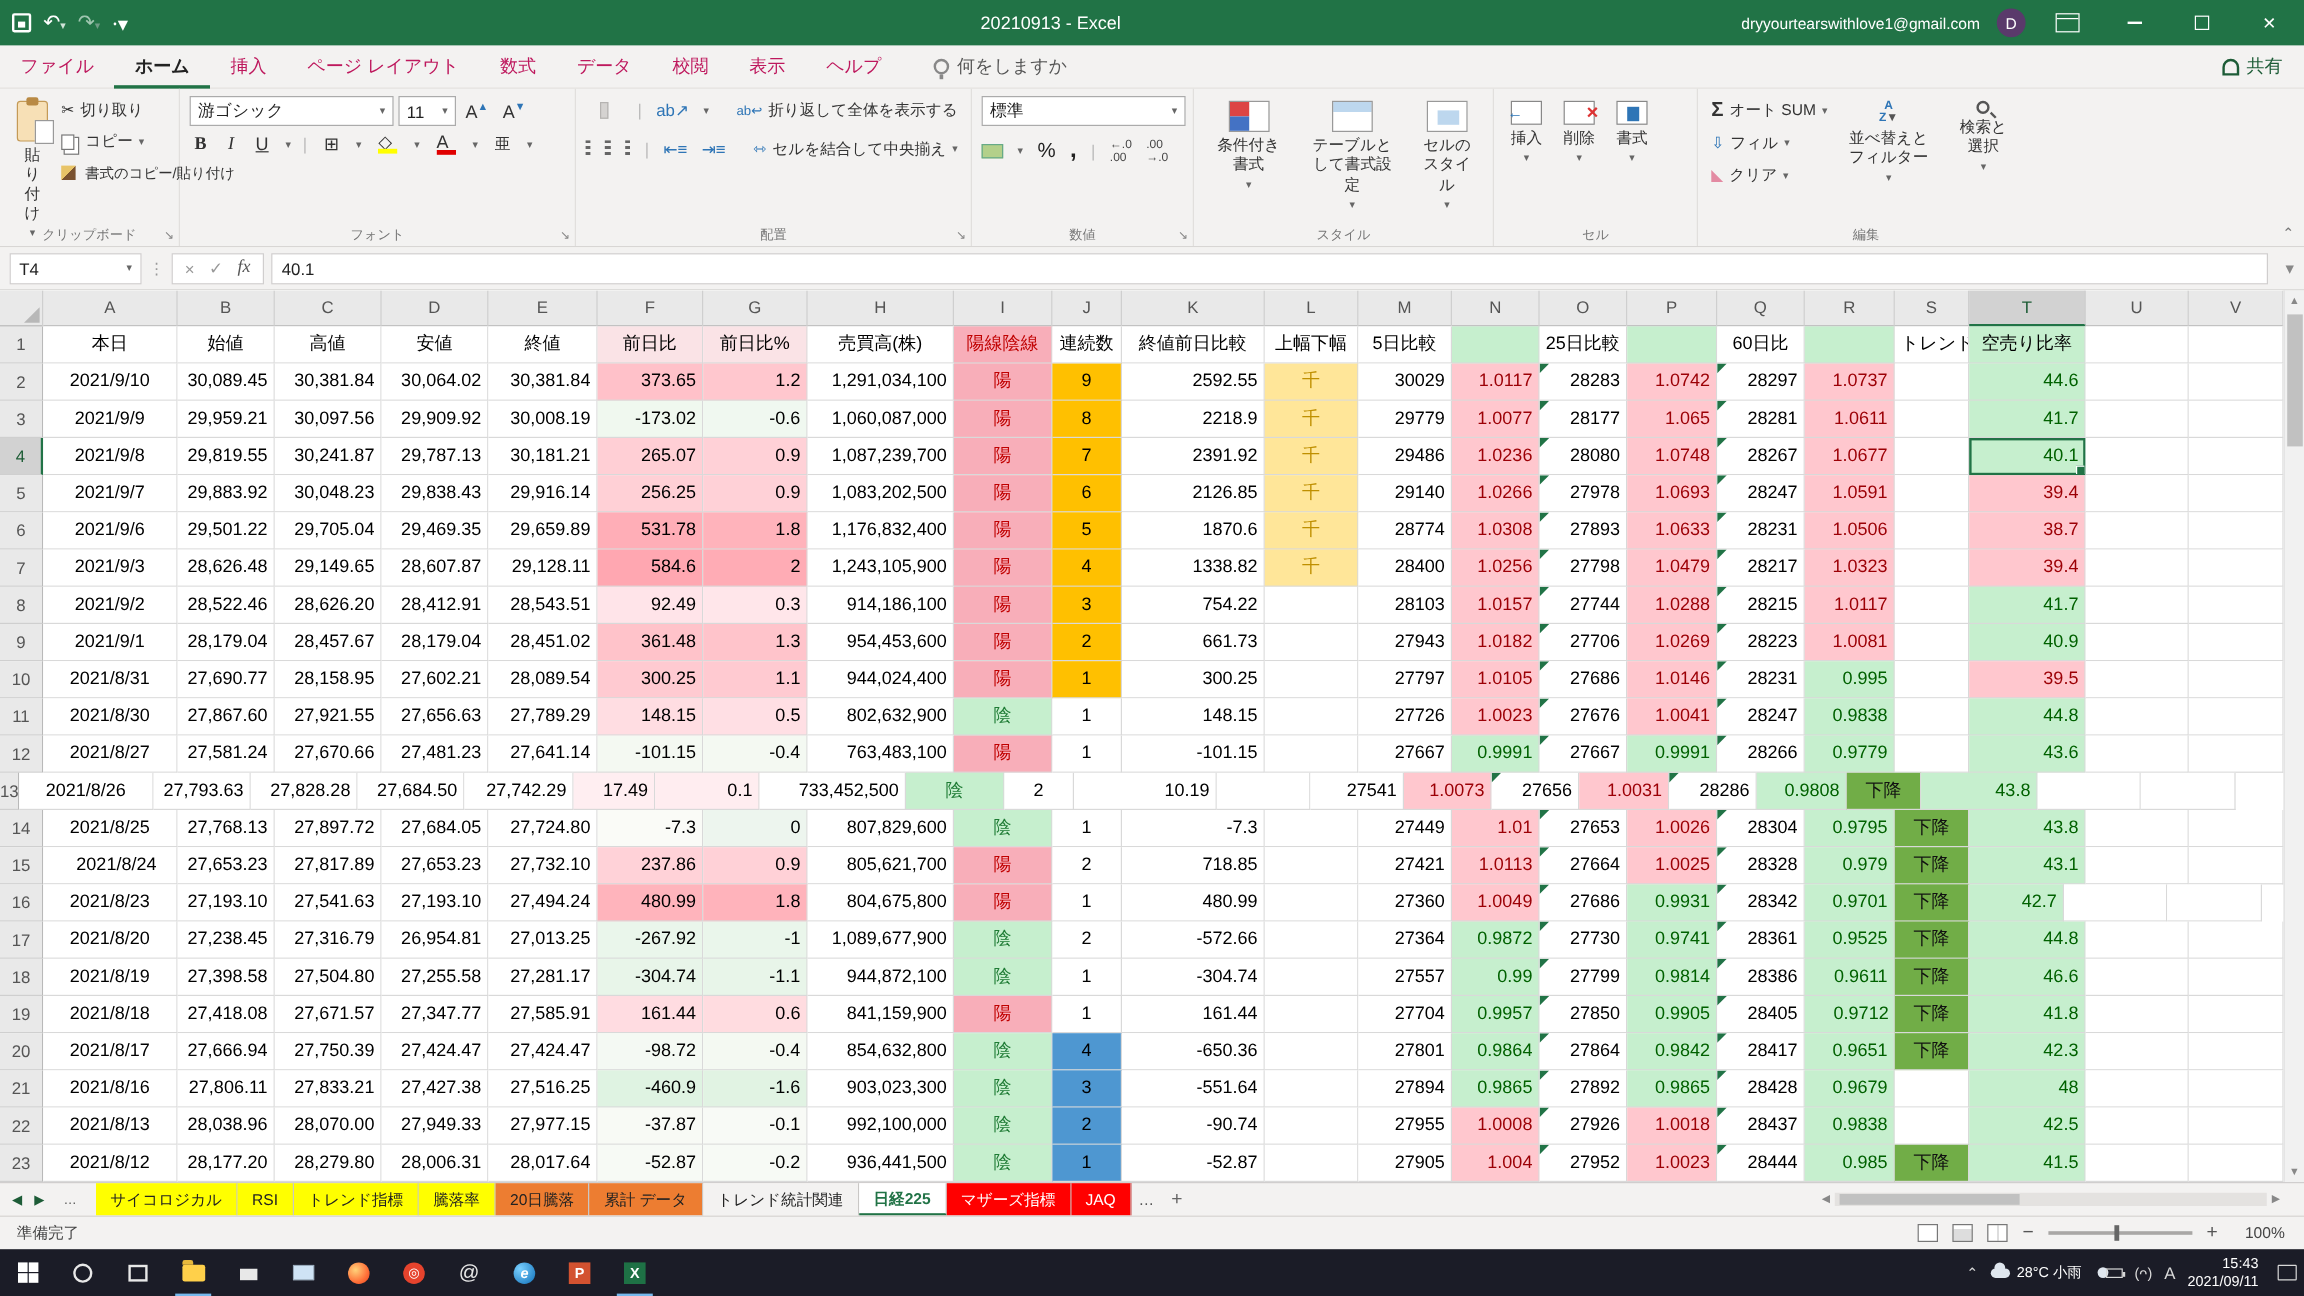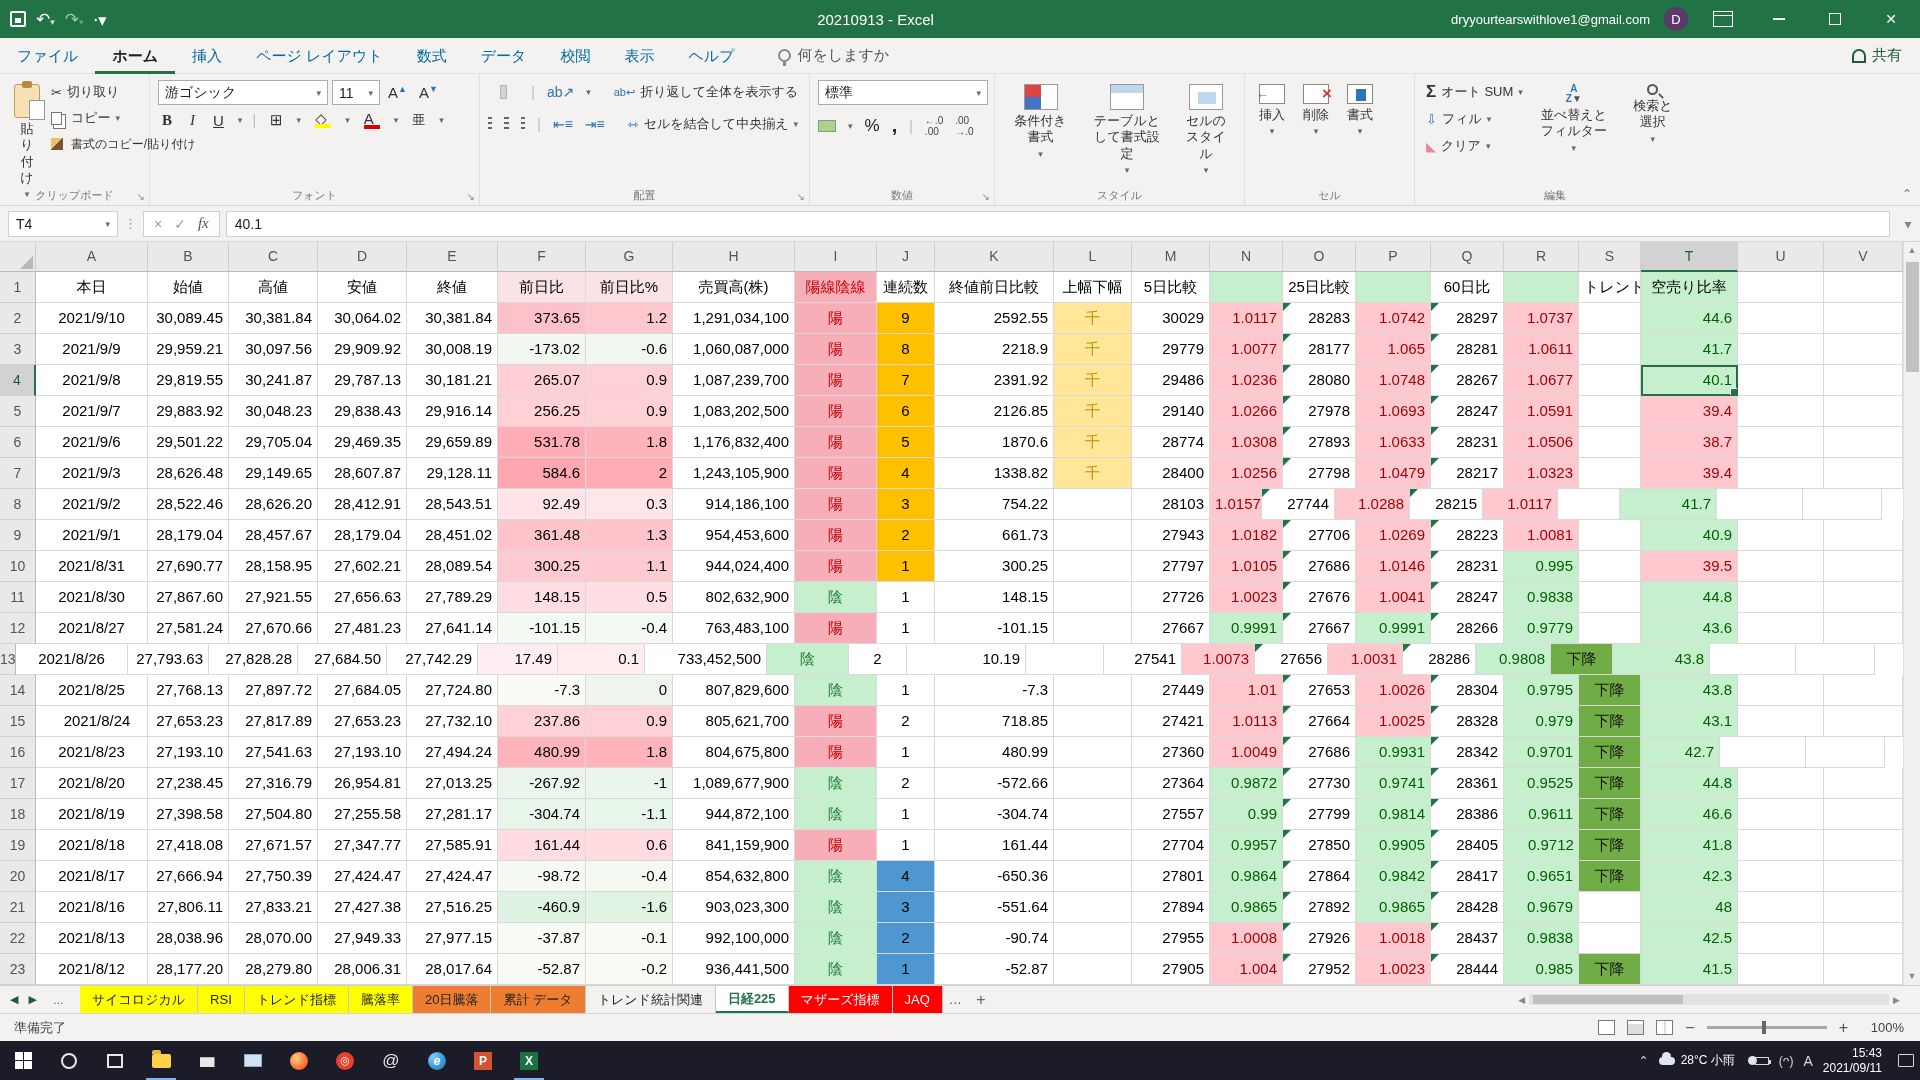--- a/index.html
+++ b/index.html
@@ -18,21 +18,21 @@
   .account{font-size:13px;}
   .avatar{width:24px;height:24px;border-radius:50%;background:#5a3a6b;color:#fff;font-size:13px;display:flex;align-items:center;justify-content:center;}
   .winbtn{width:42px;height:38px;display:flex;align-items:center;justify-content:center;font-size:14px;color:#fff;}
   .ribbon-display{width:20px;height:16px;border:1px solid #fff;position:relative;}
   .ribbon-display::after{content:'';position:absolute;top:3px;left:0;right:0;height:1px;background:#fff;}
   .maxi{width:12px;height:12px;border:1px solid #fff;}
   .mini{width:12px;height:2px;background:#fff;}
 
   
   .menubar{position:absolute;top:38px;left:0;width:1920px;height:36px;background:#f3f2f1;display:flex;align-items:center;border-bottom:1px solid #e1dfdd;}
-  .mtab{padding:0 17px;font-size:15px;color:#0369a1;height:36px;line-height:36px;}
+  .mtab{padding:0 17px;font-size:15px;color:#be185d;height:36px;line-height:36px;}
   .mtab.active{font-weight:bold;color:#222;border-bottom:3px solid #217346;}
   .tellme{display:flex;align-items:center;gap:7px;margin-left:26px;color:#555;font-size:15px;}
   .bulb{width:13px;height:13px;border:2px solid #888;border-radius:50%;position:relative;}
   .bulb::after{content:'';position:absolute;left:3px;top:11px;width:3px;height:4px;background:#888;}
   .share-btn{margin-left:auto;margin-right:18px;display:flex;align-items:center;gap:6px;font-size:15px;color:#1d5c37;}
   .share-ic{width:14px;height:14px;border:2px solid #1d5c37;border-radius:50% 50% 0 0;}
 
   
   .ribbon{position:absolute;top:74px;left:0;width:1920px;height:132px;background:#f3f2f1;border-bottom:1px solid #d8d6d4;display:flex;}
   .rgroup{position:relative;height:100%;border-right:1px solid #e1dfdd;padding:6px 8px 20px 8px;}
@@ -637,21 +637,21 @@
       <div class="c num" style="width: 89px;">28,412.91</div>
       <div class="c num" style="width: 91px;">28,543.51</div>
       <div class="c num" style="width: 88px; background: rgb(255, 228, 233);">92.49</div>
       <div class="c num" style="width: 87px; background: rgb(255, 230, 234);">0.3</div>
       <div class="c num" style="width: 122px;">914,186,100</div>
       <div class="c ctr yang" style="width: 82px;">陽</div>
       <div class="c ctr st-orange" style="width: 58px;">3</div>
       <div class="c num" style="width: 119px;">754.22</div>
       <div class="c ctr " style="width: 78px;"></div>
       <div class="c num" style="width: 78px;">28103</div>
-      <div class="c num cf-pink" style="width: 52px;">1.0157</div>
+      <div class="c num cf-pink" style="width: 73px;">1.0157</div>
       <div class="c num tri" style="width: 73px;">27744</div>
       <div class="c num cf-pink" style="width: 75px;">1.0288</div>
       <div class="c num tri" style="width: 73px;">28215</div>
       <div class="c num cf-pink" style="width: 75px;">1.0117</div>
       <div class="c ctr " style="width: 62px;"></div>
       <div class="c num cf-green" style="width: 97px;">41.7</div>
       <div class="c " style="width: 86px;"></div>
       <div class="c " style="width: 79px;"></div>
     </div>
     <div class="grow">
@@ -754,21 +754,21 @@
       <div class="c " style="width: 86px;"></div>
       <div class="c " style="width: 79px;"></div>
     </div>
     <div class="grow">
       <div class="rh" style="width: 16px;">13</div>
       <div class="c ctr" style="width: 112px;">2021/8/26</div>
       <div class="c num" style="width: 81px;">27,793.63</div>
       <div class="c num" style="width: 89px;">27,828.28</div>
       <div class="c num" style="width: 89px;">27,684.50</div>
       <div class="c num" style="width: 91px;">27,742.29</div>
-      <div class="c num" style="width: 80px; background: rgb(255, 238, 241);">17.49</div>
+      <div class="c num" style="width: 68px; background: rgb(255, 238, 241);">17.49</div>
       <div class="c num" style="width: 87px; background: rgb(255, 237, 240);">0.1</div>
       <div class="c num" style="width: 122px;">733,452,500</div>
       <div class="c ctr yin" style="width: 82px;">陰</div>
       <div class="c ctr " style="width: 58px;">2</div>
       <div class="c num" style="width: 119px;">10.19</div>
       <div class="c ctr " style="width: 78px;"></div>
       <div class="c num" style="width: 78px;">27541</div>
       <div class="c num cf-pink" style="width: 73px;">1.0073</div>
       <div class="c num tri" style="width: 73px;">27656</div>
       <div class="c num cf-pink" style="width: 75px;">1.0031</div>

